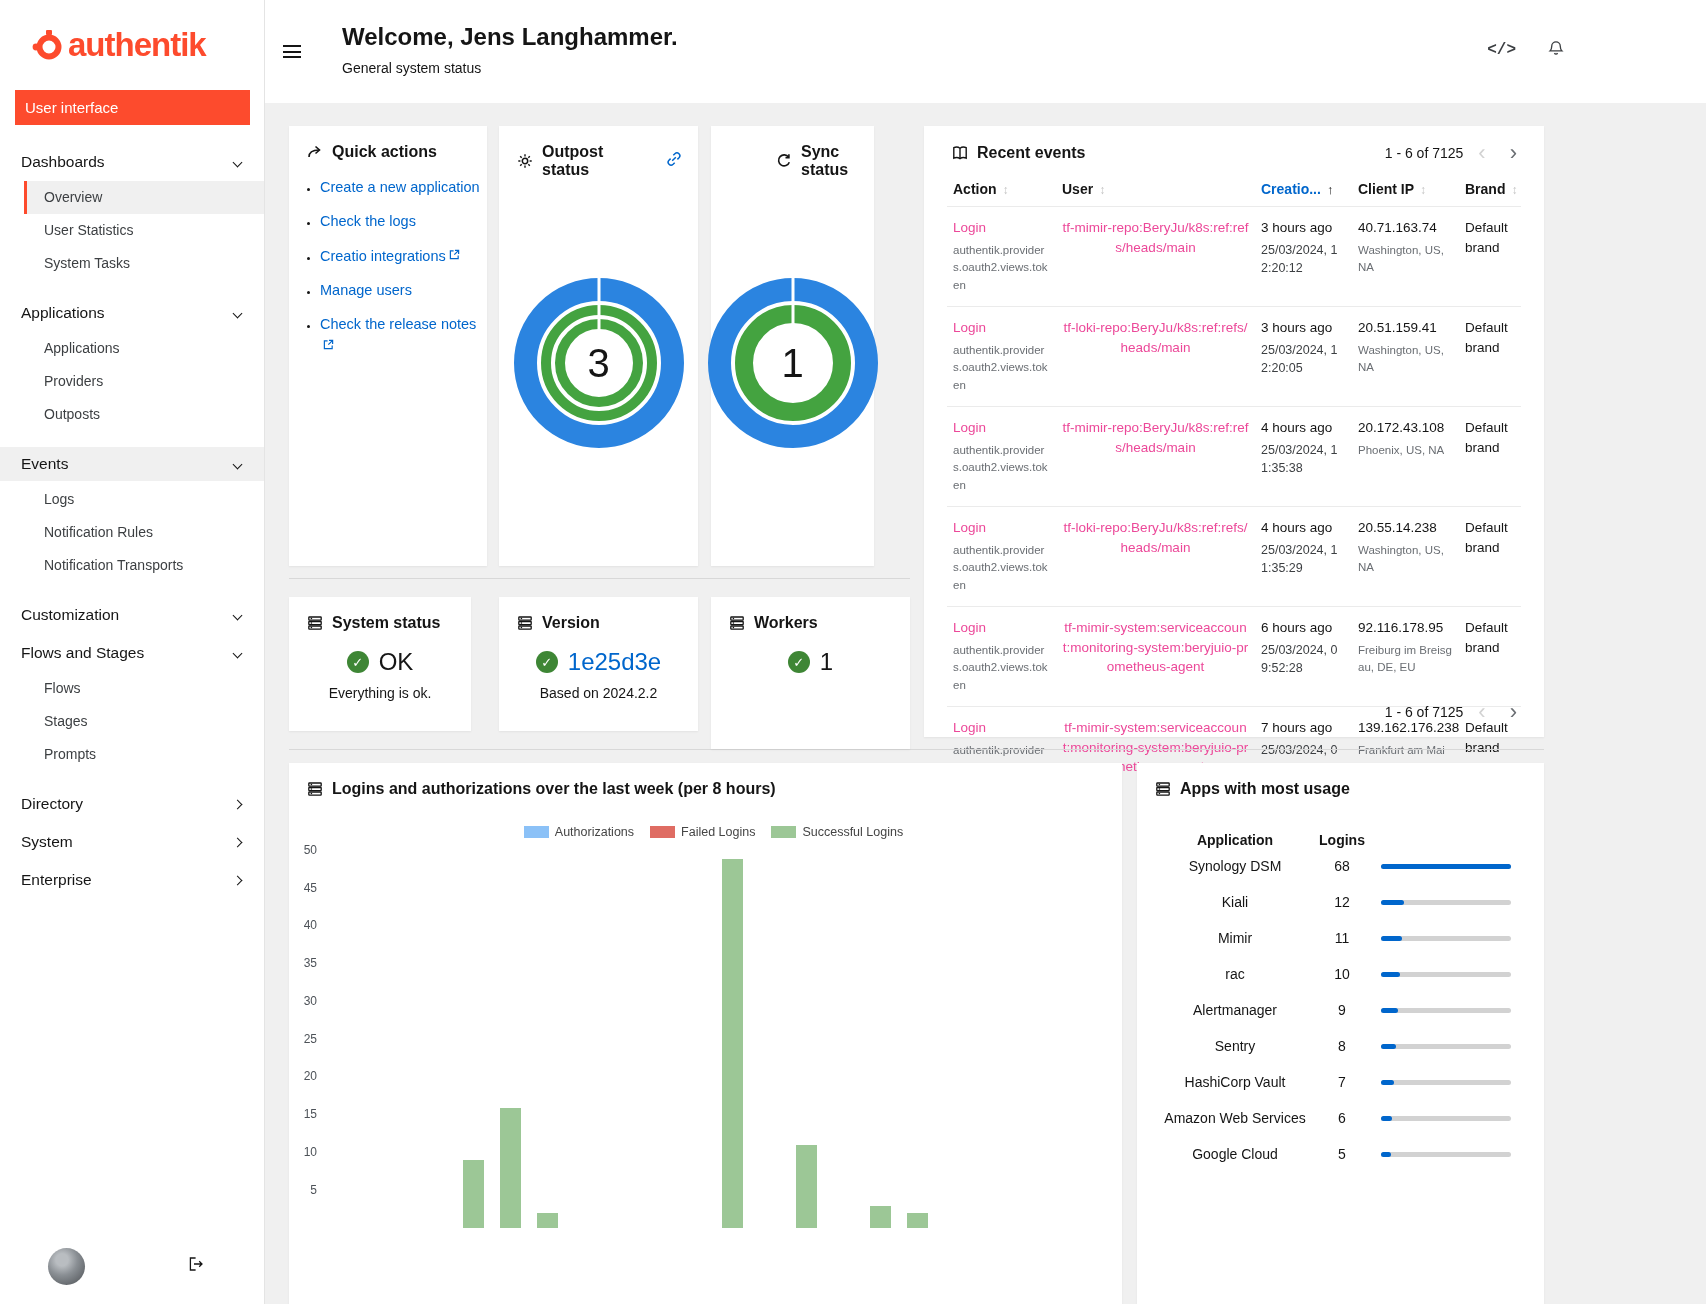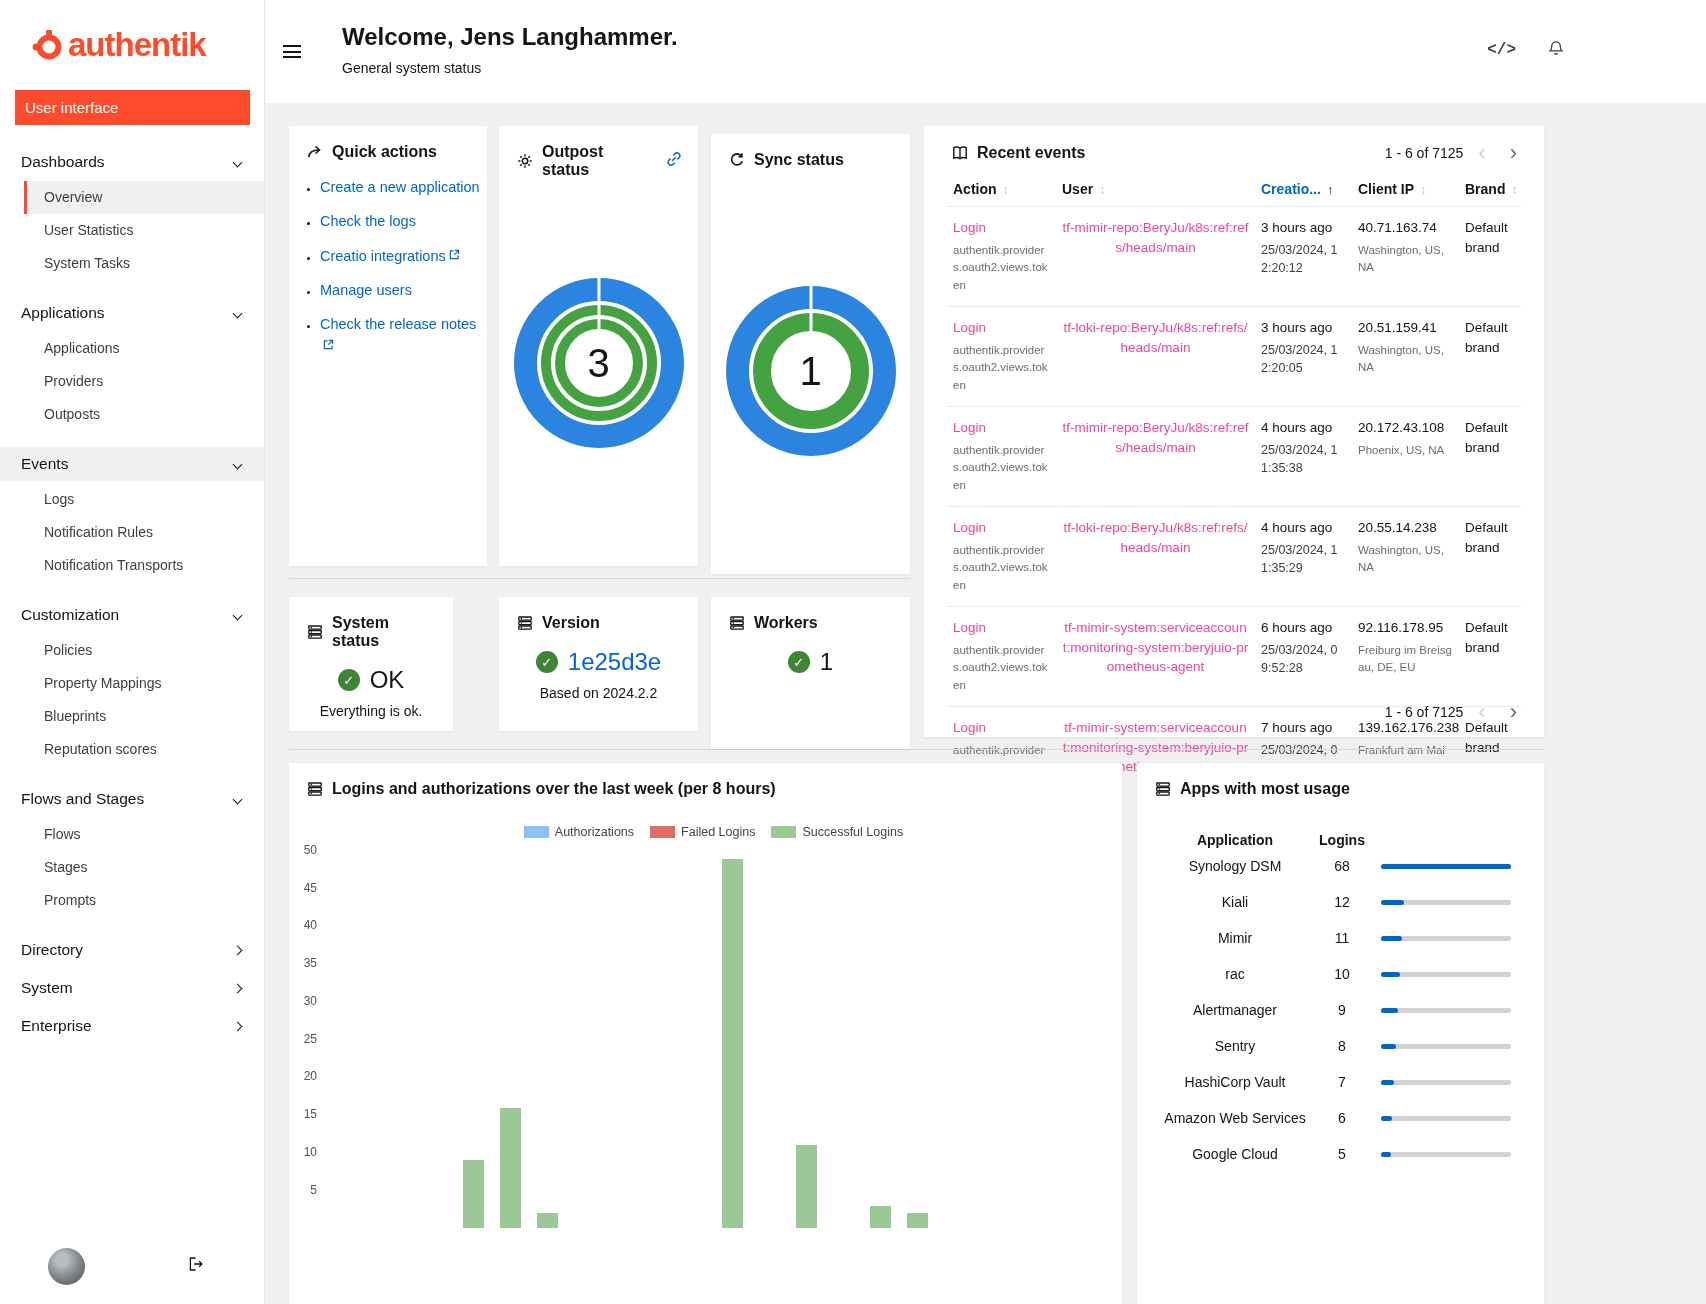--- a/index.html
+++ b/index.html
@@ -40,23 +40,23 @@
   .topbar-icons { position:absolute; right:142px; top:40px; display:flex; gap:32px; align-items:center; color:#3c3f42; }
   .code-icon { font-family:"Liberation Mono", monospace; font-weight:bold; font-size:16px; cursor:pointer; }
 
   
   .card { position:absolute; background:#fff; box-shadow:0 1px 2px rgba(3,3,3,.06); }
   .card-title { display:flex; align-items:center; gap:9px; font-weight:bold; font-size:16px; padding:17px 16px 8px 18px; }
   .divider { position:absolute; height:1px; background:#d8d8d8; }
 
   #card-quick   { left:24px;  top:126px; width:198px; height:440px; }
   #card-outpost { left:234px; top:126px; width:199px; height:440px; }
-  #card-sync    { left:446px; top:134px; width:199px; height:440px; }
+  #card-sync    { left:446px; top:126px; width:163px; height:440px;padding-left:47px; }
   #card-events  { left:659px; top:126px; width:620px; height:611px; }
-  #card-system  { left:24px;  top:597px; width:164px; height:134px; }
+  #card-system  { left:24px;  top:597px; width:182px; height:134px; }
   #card-version { left:234px; top:597px; width:199px; height:134px; }
   #card-workers { left:446px; top:597px; width:199px; height:152px; }
   #card-chart   { left:24px;  top:763px; width:833px; height:557px; overflow:hidden; }
   #card-apps    { left:872px; top:763px; width:407px; height:557px; overflow:hidden; }
   #divider-1 { left:24px; top:578px; width:621px; }
   #divider-2 { left:24px; top:749px; width:1255px; }
 
   
   .qa-list { list-style:disc; margin:8px 0 0 0; padding-left:31px; }
   .qa-list li { margin-bottom:13px; font-size:14.5px; line-height:1.45; color:#151515; }
@@ -223,29 +223,20 @@
 
   <li class="nav-item"><span class="nav-item-label">Notification Transports</span></li>
 </ul>
   </div>
 
   <div class="nav-section">
     <div class="nav-section-header">
       <span class="nav-section-label">Customization</span>
       <span class="chev"></span>
     </div>
-    <ul class="nav-items">
-  <li class="nav-item"><span class="nav-item-label">Policies</span></li>
-
-  <li class="nav-item"><span class="nav-item-label">Property Mappings</span></li>
-
-  <li class="nav-item"><span class="nav-item-label">Blueprints</span></li>
-
-  <li class="nav-item"><span class="nav-item-label">Reputation scores</span></li>
-</ul>
   </div>
 
   <div class="nav-section">
     <div class="nav-section-header">
       <span class="nav-section-label">Flows and Stages</span>
       <span class="chev"></span>
     </div>
     <ul class="nav-items">
   <li class="nav-item"><span class="nav-item-label">Flows</span></li>
 

